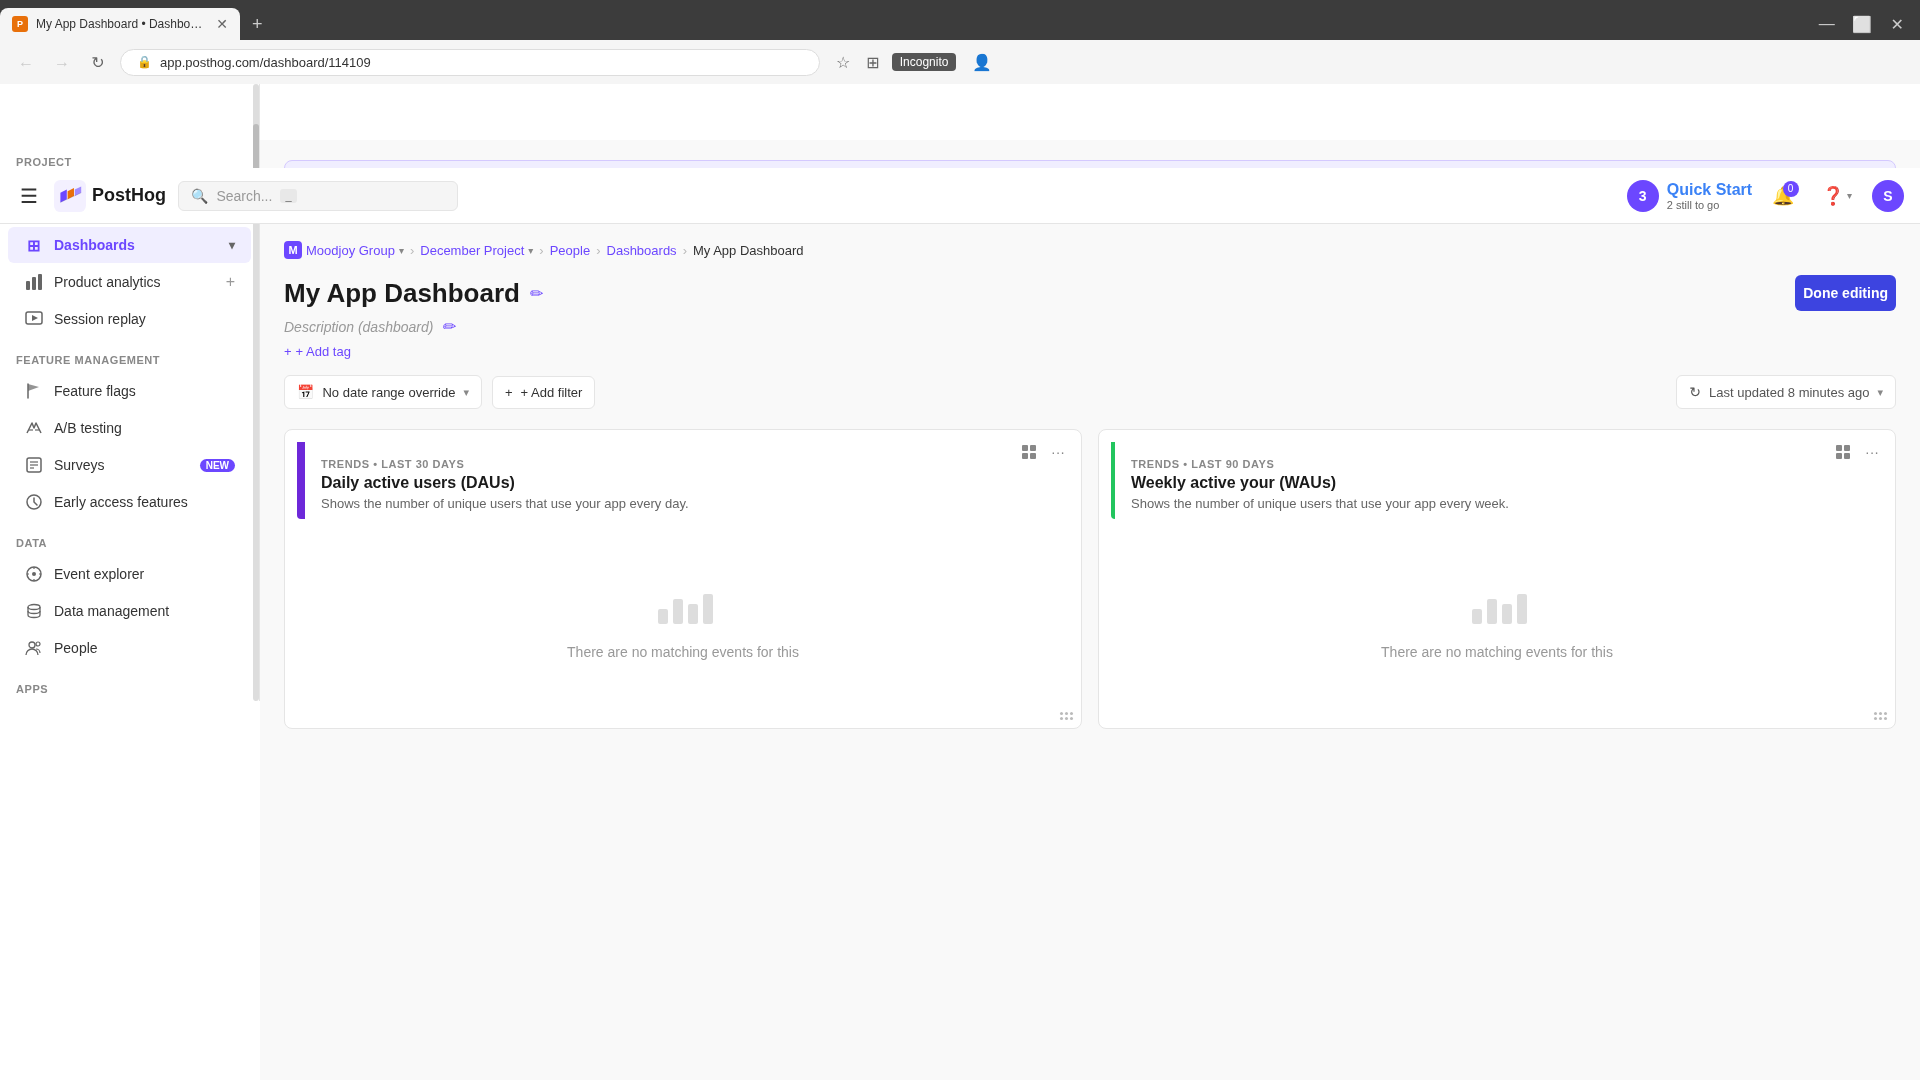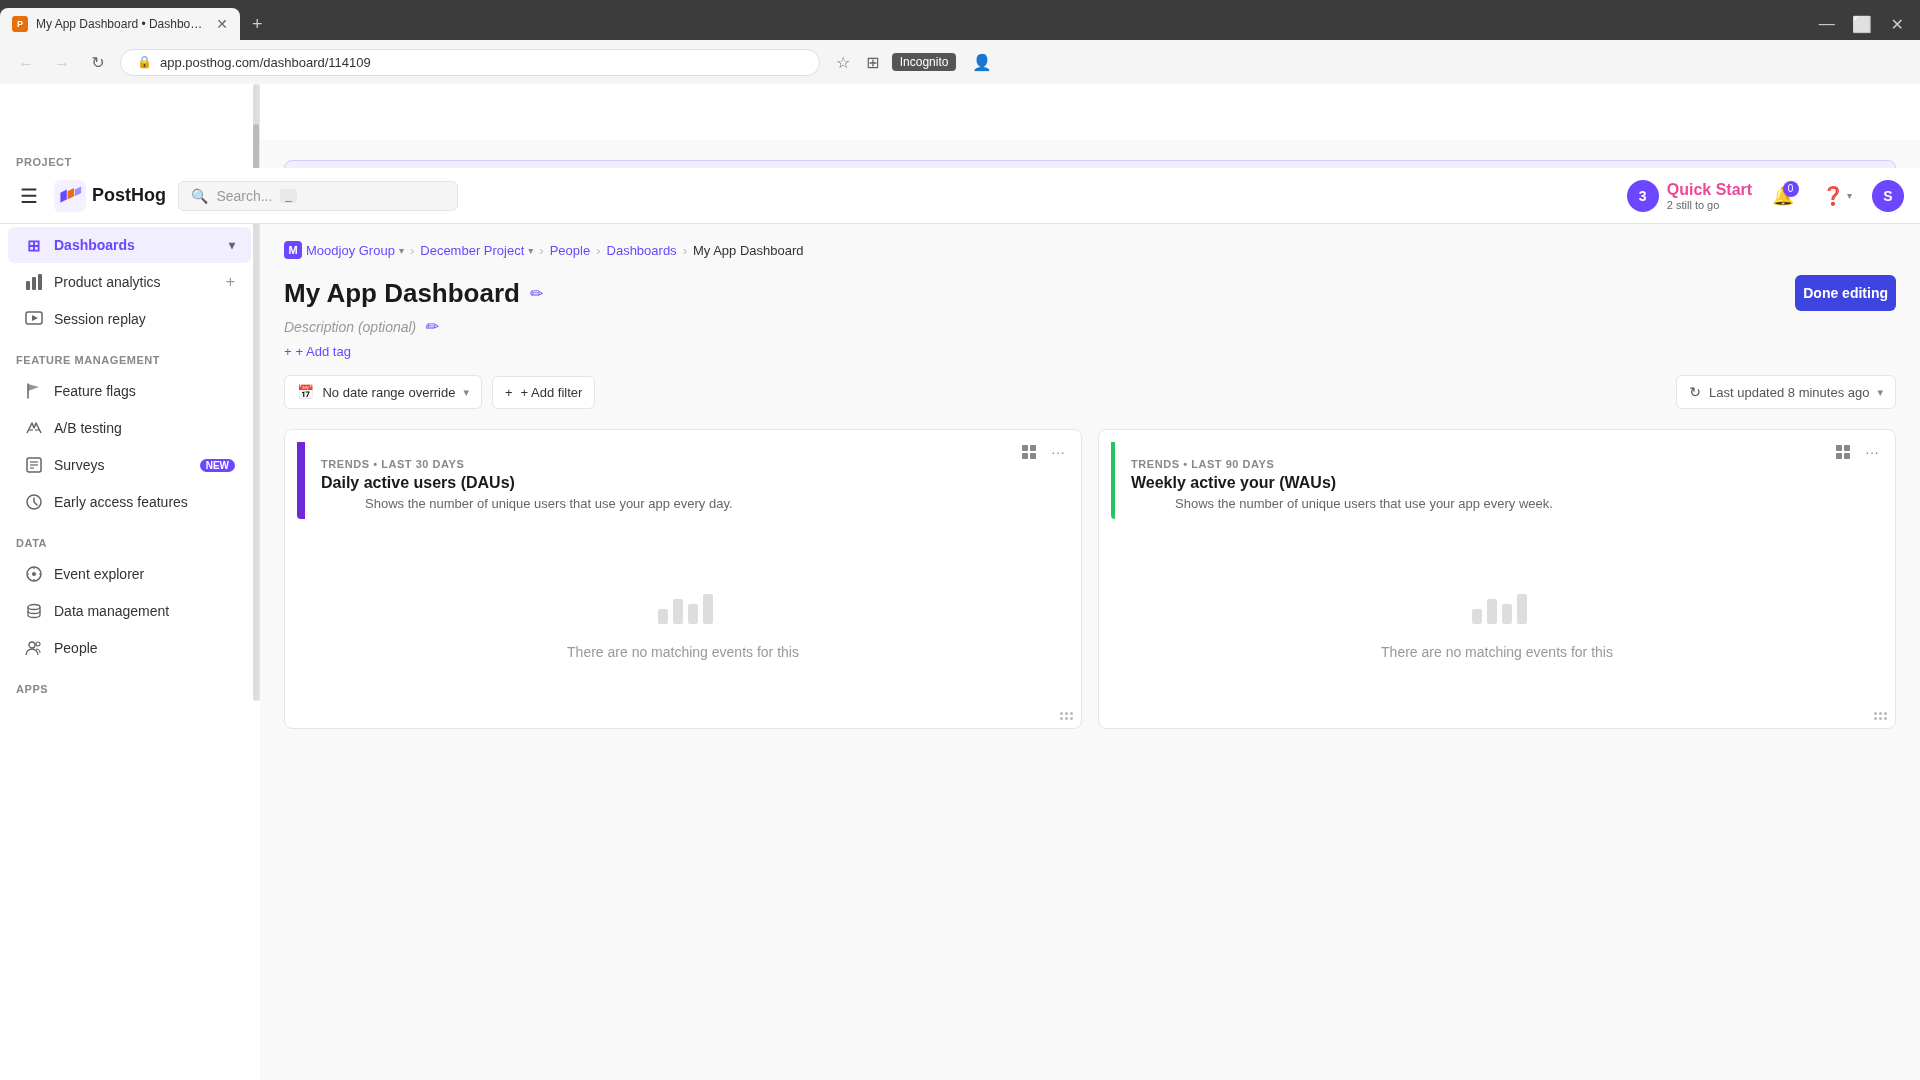--- a/index.html
+++ b/index.html
@@ -31,21 +31,21 @@
     .hamburger { color: #333; font-size: 20px; cursor: pointer; padding: 4px; }
     .posthog-logo { display: flex; align-items: center; gap: 6px; }
     .logo-icon { width: 32px; height: 32px; }
     .logo-text { font-size: 18px; font-weight: 700; color: #1a1a1a; }
     .search-bar { background: #f5f5f5; border: 1px solid #e5e5e5; border-radius: 6px; padding: 6px 12px; display: flex; align-items: center; gap: 8px; width: 280px; cursor: pointer; }
     .search-placeholder { font-size: 14px; color: #999; }
     .search-kbd { background: #e8e8e8; border-radius: 3px; padding: 1px 5px; font-size: 11px; color: #666; }
     .nav-spacer { flex: 1; }
     .quick-start { display: flex; align-items: center; gap: 8px; cursor: pointer; }
     .quick-start-circle { width: 32px; height: 32px; border-radius: 50%; background: #6c47ff; color: white; display: flex; align-items: center; justify-content: center; font-weight: 700; font-size: 14px; position: relative; }
-    .quick-start-label { font-weight: 600; color: #ec4899; }
+    .quick-start-label { font-weight: 600; color: #3b82f6; }
     .quick-start-sub { font-size: 11px; color: #666; }
     .notif-btn { position: relative; cursor: pointer; padding: 4px 8px; }
     .notif-badge { position: absolute; top: 0; right: 4px; background: #6c47ff; color: white; border-radius: 50%; width: 16px; height: 16px; font-size: 10px; display: flex; align-items: center; justify-content: center; }
     .help-btn { cursor: pointer; padding: 4px 8px; display: flex; align-items: center; gap: 2px; }
     .avatar { width: 32px; height: 32px; border-radius: 50%; background: #6c47ff; color: white; display: flex; align-items: center; justify-content: center; font-weight: 600; font-size: 14px; cursor: pointer; }
 
     
     .sidebar { width: 260px; min-width: 260px; background: white; border-right: 1px solid #e5e5e5; overflow-y: auto; padding-top: 56px; margin-top: 0; position: relative; }
     .sidebar-section-label { font-size: 11px; font-weight: 600; color: #888; text-transform: uppercase; letter-spacing: 0.05em; padding: 16px 16px 6px; }
     .sidebar-item { display: flex; align-items: center; padding: 8px 16px; gap: 10px; cursor: pointer; border-radius: 6px; margin: 1px 8px; font-size: 14px; color: #333; }
@@ -95,21 +95,21 @@
     .toolbar-spacer { flex: 1; }
     .last-updated { background: white; border: 1px solid #e5e5e5; border-radius: 6px; padding: 8px 12px; display: flex; align-items: center; gap: 8px; font-size: 13px; color: #555; cursor: pointer; }
     .refresh-icon { color: #555; font-size: 14px; }
     .dropdown-arrow { color: #888; font-size: 11px; }
 
     
     .cards-grid { display: grid; grid-template-columns: 1fr 1fr; gap: 16px; }
     .card { background: white; border: 1px solid #e5e5e5; border-radius: 8px; overflow: hidden; min-height: 300px; position: relative; }
     .card-meta { font-size: 11px; font-weight: 600; color: #888; text-transform: uppercase; letter-spacing: 0.05em; margin-bottom: 4px; display: flex; align-items: center; gap: 6px; }
     .card-title { font-size: 16px; font-weight: 700; color: #1a1a1a; margin-bottom: 4px; }
-    .card-desc { font-size: 13px; color: #666; margin-left: 44px; }
+    .card-desc { font-size: 13px; color: #666; }
     .card-actions { position: absolute; top: 12px; right: 12px; display: flex; gap: 6px; }
     .card-action-btn { color: #888; cursor: pointer; font-size: 14px; padding: 2px 4px; }
     .card-empty { display: flex; flex-direction: column; justify-content: center; padding: 40px; color: #999; font-size: 14px; text-align: center; }
     .card-drag-handle { position: absolute; bottom: 8px; right: 8px; color: #ccc; font-size: 18px; cursor: grab; }
     .card-layout-icon { color: #888; cursor: pointer; }
 
     
     .drag-dots { display: grid; grid-template-columns: repeat(3, 3px); gap: 2px; }
     .drag-dot { width: 3px; height: 3px; background: #bbb; border-radius: 50%; }
   </style>
@@ -341,21 +341,21 @@
     </div>
 
     <div class="dashboard-header">
       <div class="dashboard-title-row">
         <span class="dashboard-title">My App Dashboard</span>
         <span class="edit-icon">✏</span>
         <div style="flex:1"></div>
         <button class="done-editing-btn" style="position:static;margin-left:auto;">Done editing</button>
       </div>
       <div class="description-row">
-        <span>Description (optional)</span>
+        <span>Description (dashboard)</span>
         <span class="edit-icon">✏</span>
       </div>
       <div class="add-tag">
         <span>+</span>
         <span>+ Add tag</span>
       </div>
     </div>
 
     <div class="toolbar">
       <div class="date-filter">

